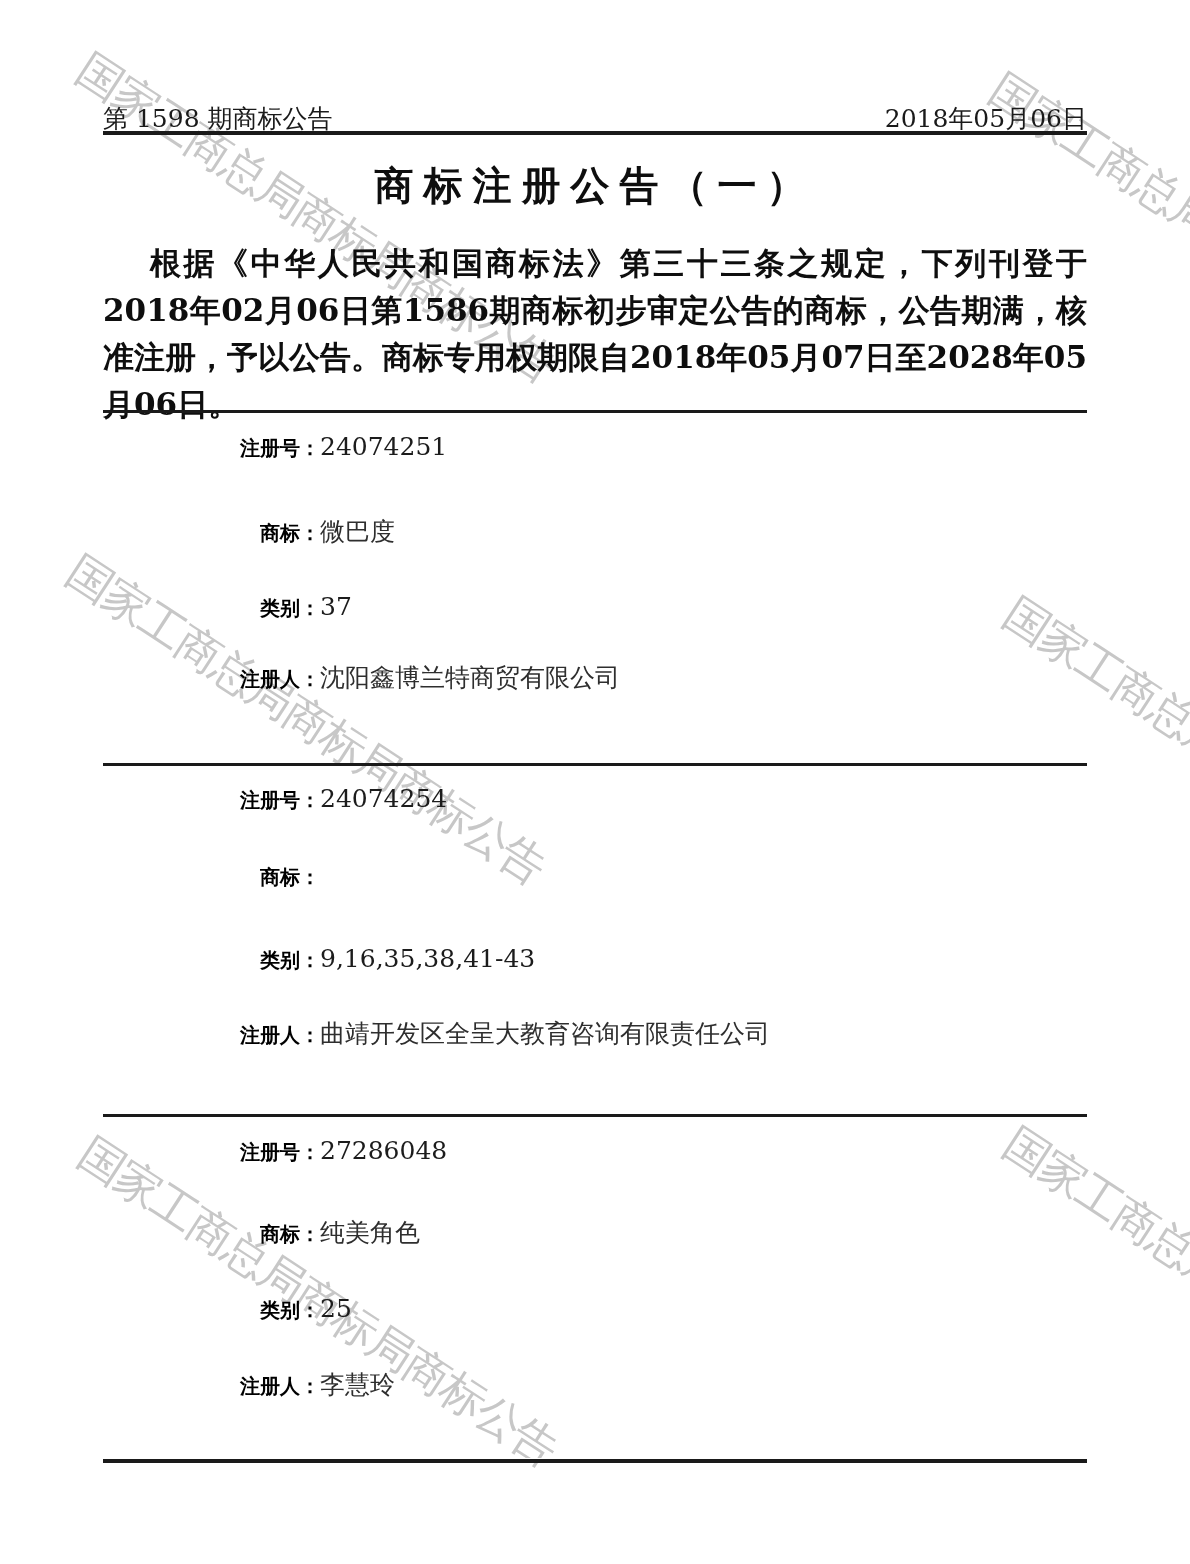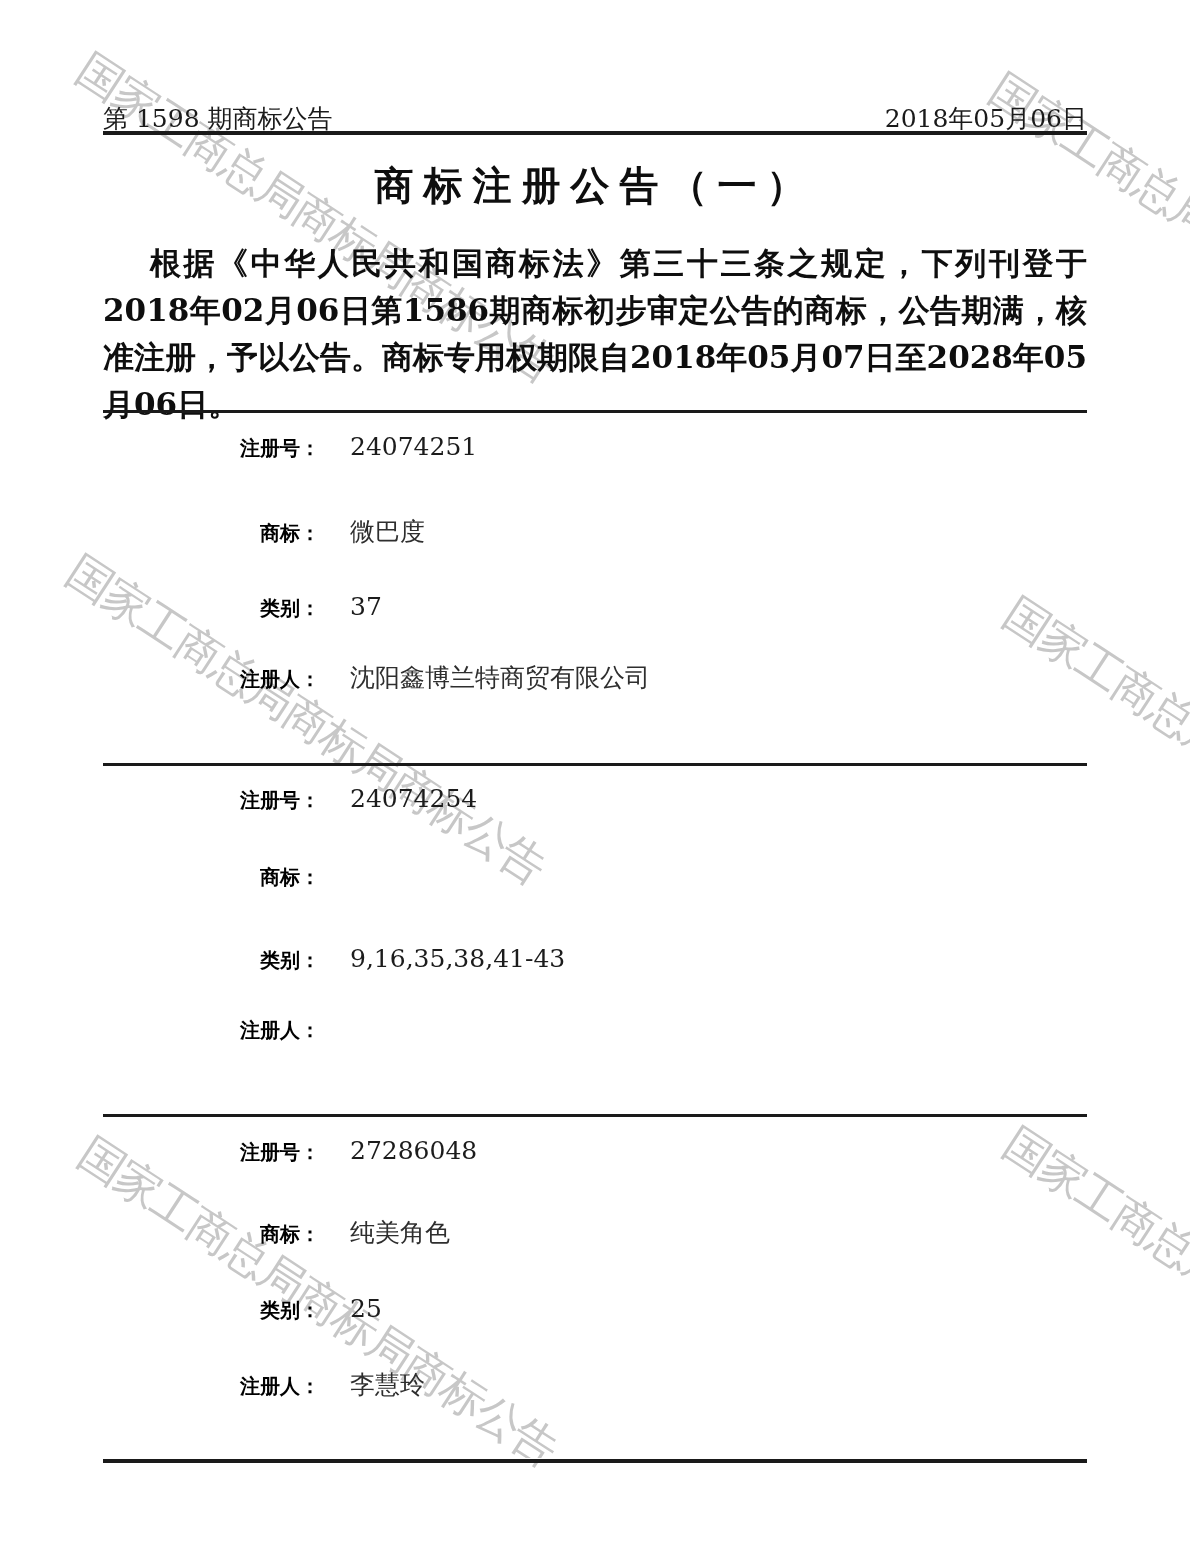--- a/index.html
+++ b/index.html
@@ -101,21 +101,20 @@
   .row .lbl {
     width: 217px;
     text-align: right;
     font-family: "DejaVu Sans", "Liberation Sans", sans-serif;
     font-size: 20px;
     font-weight: bold;
     color: #000000;
     flex: none;
   }
   .row .val {
-    margin-left: 30px;
     font-size: 25px;
     color: #2e2e2e;
   }
   .row .val.num { color: #1c1c1c; }
 
   .r-e1-1 { top: 432px; }
   .r-e1-2 { top: 515px; }
   .r-e1-3 { top: 592px; }
   .r-e1-4 { top: 661px; }
 
@@ -180,20 +179,21 @@
     </div>
     <div class="row r-e2-2">
       <span class="lbl">商标：</span>
     </div>
     <div class="row r-e2-3">
       <span class="lbl">类别：</span>
       <span class="val num">9,16,35,38,41-43</span>
     </div>
     <div class="row r-e2-4">
       <span class="lbl">注册人：</span>
+      <span class="val">曲靖开发区全呈大教育咨询有限责任公司</span>
     </div>
 
     <div class="sep sep-3"></div>
 
     <div class="row r-e3-1">
       <span class="lbl">注册号：</span>
       <span class="val num">27286048</span>
     </div>
     <div class="row r-e3-2">
       <span class="lbl">商标：</span>

